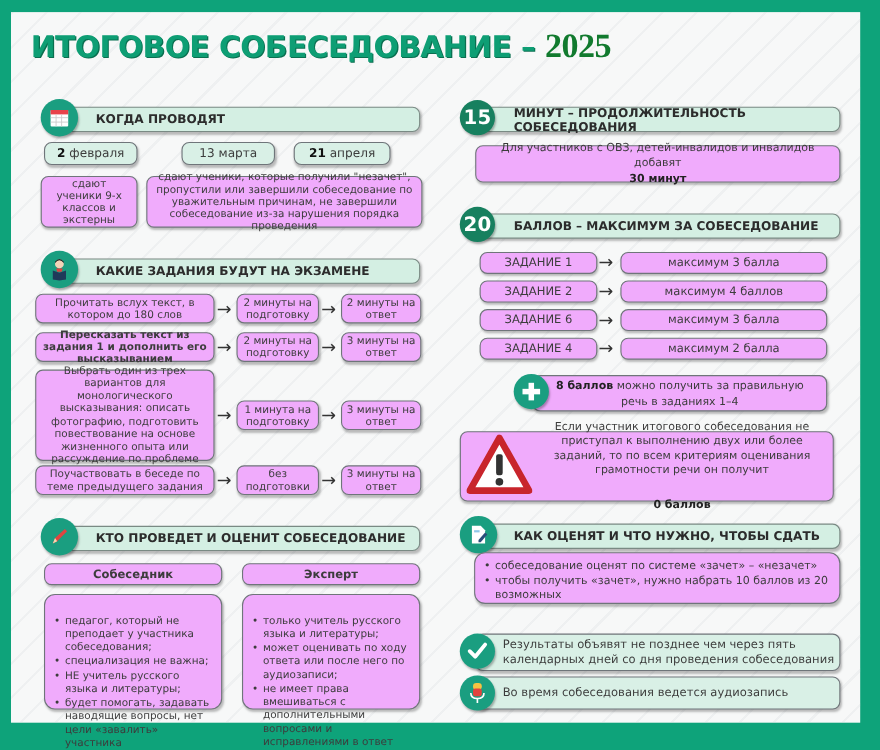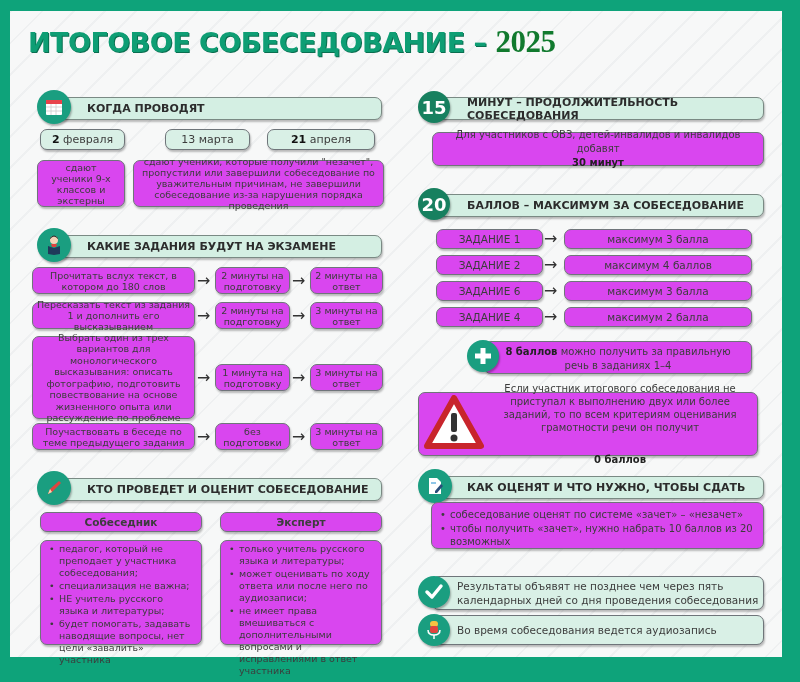--- a/index.html
+++ b/index.html
@@ -23,21 +23,21 @@
     color: #0e9e74;
     text-shadow: 1px 1px 0 #0a6f50;
     white-space: nowrap;
   }
   .title .year {
     font-family: "Liberation Serif", "DejaVu Serif", serif;
     color: #117a2e; font-size: 31px; text-shadow: none; font-weight: bold;
   }
   .box {
     position: absolute;
-    background: #d946ef;
+    background: #f0abfc;
     border: 1.5px solid #6f757a;
     border-radius: 7px;
     box-shadow: 1px 2px 2px rgba(0,0,0,0.25);
     font-size: 10.5px; line-height: 13px;
     text-align: center;
     display: flex; align-items: center; justify-content: center;
     color: #3c3c3c;
   }
   .box.mint { background: #d9f0e6; }
   .hdr {
@@ -55,21 +55,21 @@
   .badge {
     position: absolute;
     width: 34px; height: 34px; border-radius: 50%;
     background: #1a9e80;
     box-shadow: 1px 2px 2px rgba(0,0,0,0.3);
     display: flex; align-items: center; justify-content: center;
     color: #fff; font-weight: bold; font-size: 18px;
   }
   .badge.dark { background: #17805f; }
   .arrow { position: absolute; font-size: 16px; color: #333; line-height: 16px; }
-  .list { text-align: left; display: block; padding: 2px 8px; }
+  .list { text-align: left; display: block; padding: 18px 8px; border-radius: 10px; }
   .list li { list-style: none; position: relative; padding-left: 10px; margin-bottom: 1px; }
   .list li::before { content: "•"; position: absolute; left: 0; top: 0; }
   b { font-weight: bold; color: #222; }
   .date-num { font-weight: bold; color: #111; }
 </style>
 </head>
 <body>
 
 <div class="sheet"></div>
 
@@ -93,21 +93,21 @@
       </g>
     </svg>
 </div>
 
 <div class="box mint" style="left:40px;top:129px;width:85px;height:21px;font-size:11px;">
   <span class="date-num">2</span>&nbsp;<span>февраля</span>
 </div>
 <div class="box mint" style="left:165px;top:129px;width:85px;height:21px;font-size:11px;">
   <span>13 марта</span>
 </div>
-<div class="box mint" style="left:267px;top:129px;width:108px;height:21px;font-size:11px;">
+<div class="box mint" style="left:267px;top:129px;width:88px;height:21px;font-size:11px;">
   <span class="date-num">21</span>&nbsp;<span>апреля</span>
 </div>
 
 <div class="box" style="left:37px;top:160px;width:88px;height:47px;font-size:9.5px;line-height:11px;padding:0 6px;">
   <span>сдают ученики 9-х классов и экстерны</span>
 </div>
 <div class="box" style="left:133px;top:160px;width:251px;height:47px;font-size:9.5px;line-height:11px;padding:0 2px;">
   <span>сдают ученики, которые получили "незачет", пропустили или завершили собеседование по уважительным причинам, не завершили собеседование из-за нарушения порядка проведения</span>
 </div>
 
@@ -128,21 +128,21 @@
   </div>
 <span class="arrow" style="left:197px;top:273px;">→</span>
 <div class="box" style="left:215px;top:267px;width:75px;height:27px;font-size:9.5px;line-height:11px;">
     <span>2 минуты на подготовку</span>
   </div>
 <span class="arrow" style="left:292px;top:273px;">→</span>
 <div class="box" style="left:310px;top:267px;width:73px;height:27px;font-size:9.5px;line-height:11px;">
     <span>2 минуты на ответ</span>
   </div>
 
-<div class="box" style="left:32px;top:302px;width:163px;height:27px;font-size:9.5px;line-height:11px;">
+<div class="box" style="left:32px;top:302px;width:163px;height:27px;font-size:9.5px;line-height:11px;font-weight:bold;">
     <span>Пересказать текст из задания 1 и дополнить его высказыванием</span>
   </div>
 <span class="arrow" style="left:197px;top:308px;">→</span>
 <div class="box" style="left:215px;top:302px;width:75px;height:27px;font-size:9.5px;line-height:11px;">
     <span>2 минуты на подготовку</span>
   </div>
 <span class="arrow" style="left:292px;top:308px;">→</span>
 <div class="box" style="left:310px;top:302px;width:73px;height:27px;font-size:9.5px;line-height:11px;">
     <span>3 минуты на ответ</span>
   </div>

